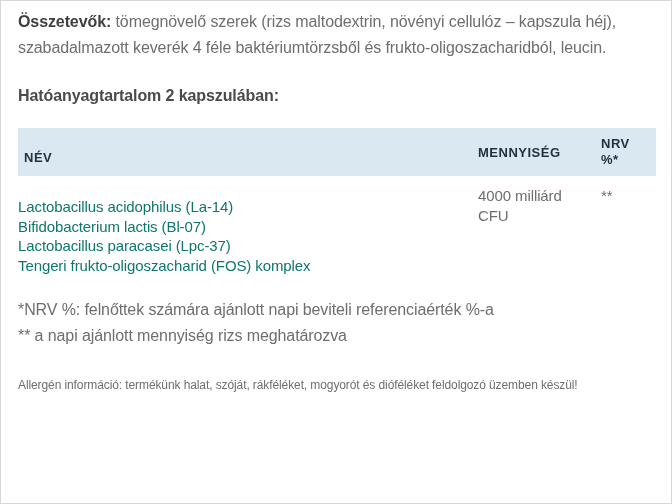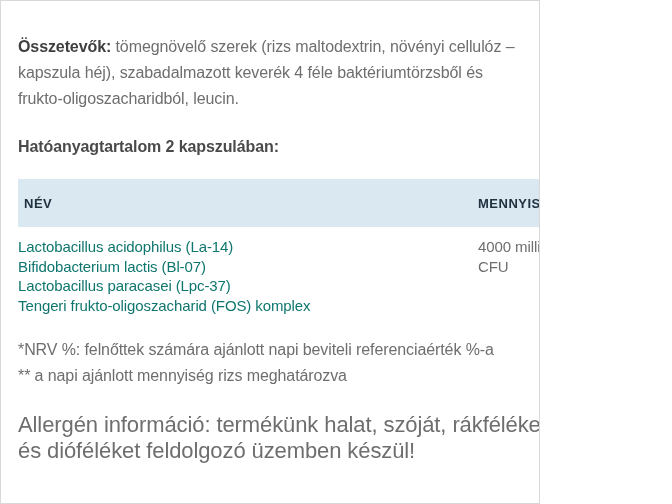--- a/index.html
+++ b/index.html
@@ -1,21 +1,21 @@
 <!DOCTYPE html>
 <html lang="hu"><head>
 <meta charset="utf-8">
 <style>
   * { margin:0; padding:0; box-sizing:border-box; }
   html,body { background:#ffffff; }
   .page {
-    width:540px; height:504px;
+    width:672px; height:504px;
     background:#ffffff;
     border:1px solid #d8d8d8;
-    padding:33px 17px 0 17px;
+    padding:8px 17px 0 17px;
     overflow:hidden;
     font-family:"Liberation Sans", sans-serif;
     color:#6e6e6e;
     letter-spacing:-0.1px;
   }
   .para { font-size:16px; line-height:26px; color:#6e6e6e; }
   .para .bold-label { font-weight:bold; color:#3f3f3f; }
   .section-heading {
     margin-top:24px;
     font-size:16px; line-height:22px;
@@ -25,33 +25,33 @@
   .t-header {
     display:flex; align-items:stretch;
     background:#d9e8f1; height:48px;
     color:#22313f;
   }
   .t-header .cell {
     display:flex; align-items:center;
     font-size:13px; font-weight:bold; letter-spacing:0.5px;
     padding:0 6px;
   }
-  .col-name { width:454px; }
+  .col-name { width:454px;margin-top:11px; }
   .col-qty  { width:123px; }
   .col-nrv  { flex:1; }
   .nrv-stack { line-height:16px; }
   .t-body { display:flex; padding-top:10px; font-size:15px; line-height:19.5px; }
   .t-body .col-name { padding:0; }
   .t-body .col-qty, .t-body .col-nrv { padding:0 6px; }
   .row-title { font-weight:bold; color:#3f3f3f; }
   .row-title sup { font-size:9px; vertical-align:super; line-height:0; }
   .component-line { color:#0f766e; }
   .qty-text, .nrv-text { color:#6e6e6e; }
   .footnotes { margin-top:22px; font-size:16px; line-height:26px; color:#6e6e6e; }
-  .allergen { margin-top:23px; font-size:22px; line-height:26px; color:#6e6e6e; width:650px; }
+  .allergen { margin-top:23px; font-size:12px; line-height:26px; color:#6e6e6e; width:650px; }
 </style>
 </head>
 <body>
 
 <div class="page">
 
   <p class="para">
     <span class="bold-label">Összetevők:</span><span> tömegnövelő szerek (rizs maltodextrin, növényi cellulóz – kapszula héj), szabadalmazott keverék 4 féle baktériumtörzsből és frukto-oligoszacharidból, leucin.</span>
   </p>
 

